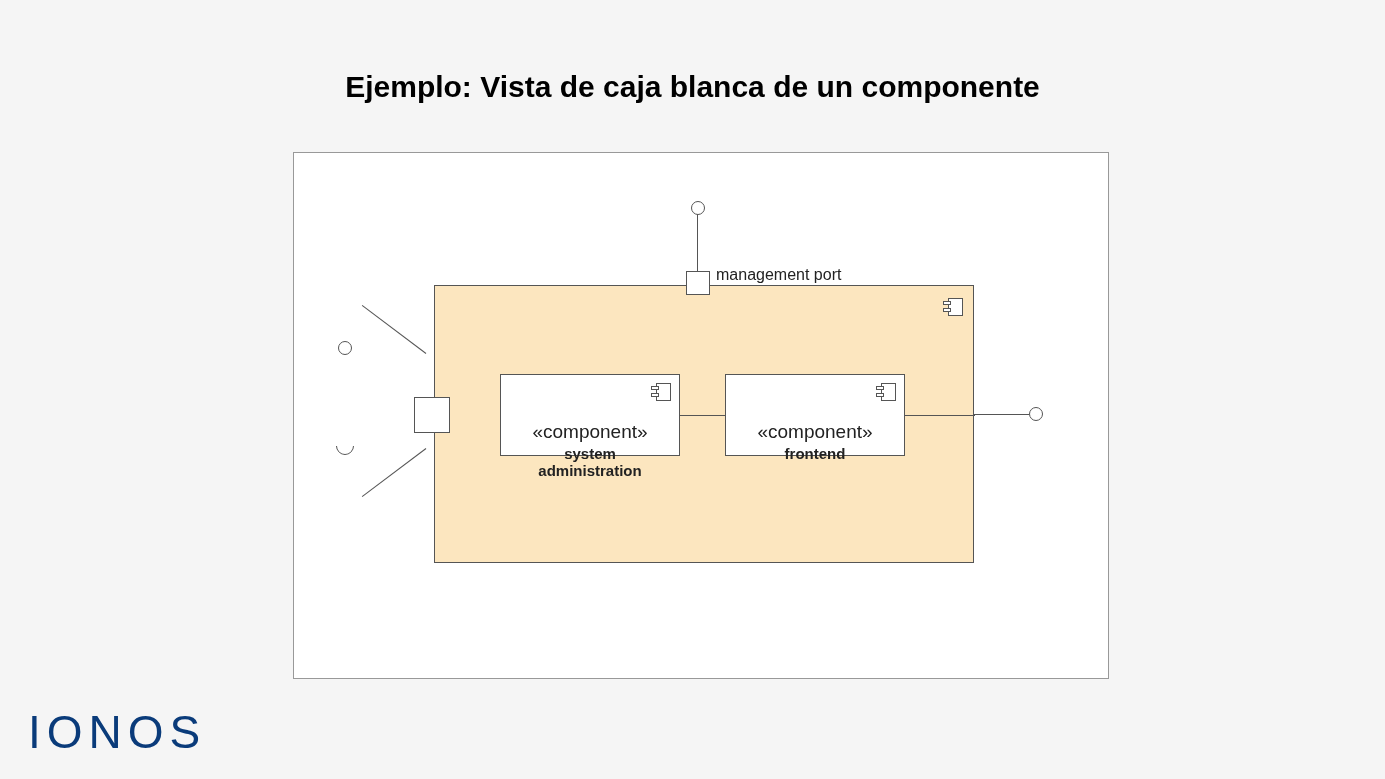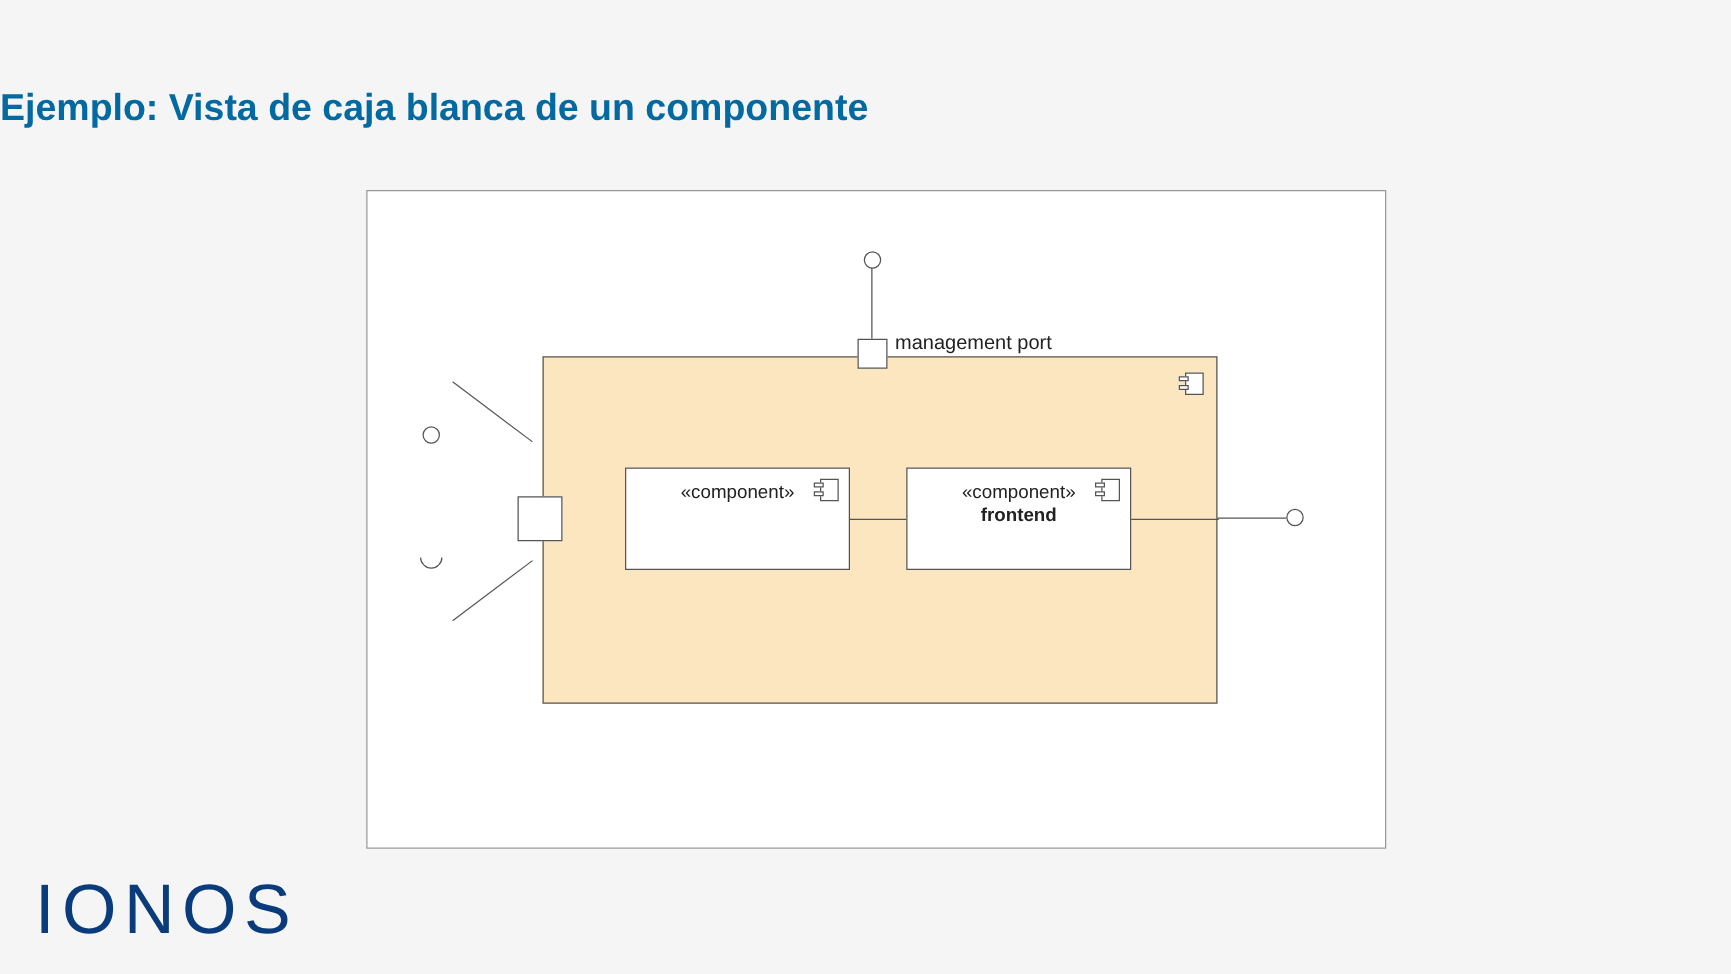--- a/index.html
+++ b/index.html
@@ -8,24 +8,24 @@
       height: 779px;
       background: #f5f5f5;
       font-family: Arial, Helvetica, sans-serif;
       position: relative;
     }
     .title {
       position: absolute;
       top: 70px;
       left: 0;
       width: 100%;
-      text-align: left;
+      text-align: center;
       font-size: 30px;
       font-weight: 600;
-      color: #0369a1;
+      color: #000000;
     }
     .canvas {
       position: absolute;
       left: 293px;
       top: 152px;
       width: 816px;
       height: 527px;
       background: #ffffff;
       border: 1px solid #999;
     }
@@ -64,22 +64,23 @@
     .component-icon .tab2 { top: 10px; }
     .main-icon { right: 10px; top: 12px; }
     .inner-component {
       position: absolute;
       background: #fff;
       border: 1px solid #555;
       padding: 10px 14px;
       text-align: center;
     }
     .inner-component .stereo {
-      font-size: 15px;
+      font-size: 19px;
       color: #222;
+      margin-top: 36px;
     }
     .inner-component .name {
       font-size: 15px;
       font-weight: bold;
       color: #222;
       margin-top: 2px;
     }
     .comp-a { left: 65px; top: 88px; width: 180px; height: 82px; }
     .comp-b { left: 290px; top: 88px; width: 180px; height: 82px; }
     .inner-icon-a { right: 8px; top: 8px; }
@@ -166,21 +167,21 @@
       top: 129px;
       width: 70px;
       height: 1px;
       background: #555;
     }
     .brand {
       position: absolute;
       left: 28px;
       bottom: 20px;
       font-family: Arial, sans-serif;
-      font-size: 56px;
+      font-size: 46px;
       font-weight: 400;
       letter-spacing: 6px;
       color: #0a3b7a;
     }
   </style>
 </head>
 <body>
 
 <div class="title">Ejemplo: Vista de caja blanca de un componente</div>
 
@@ -204,20 +205,21 @@
         <div class="tab2"></div>
     </div>
 
     <div class="inner-component comp-a">
       <div class="component-icon inner-icon-a">
         <div class="body"></div>
           <div class="tab1"></div>
           <div class="tab2"></div>
       </div>
       <div class="stereo">«component»</div>
+      <div class="name">system administration</div>
     </div>
 
     <div class="inner-component comp-b">
       <div class="component-icon inner-icon-b">
         <div class="body"></div>
           <div class="tab1"></div>
           <div class="tab2"></div>
       </div>
       <div class="stereo">«component»</div>
       <div class="name">frontend</div>

